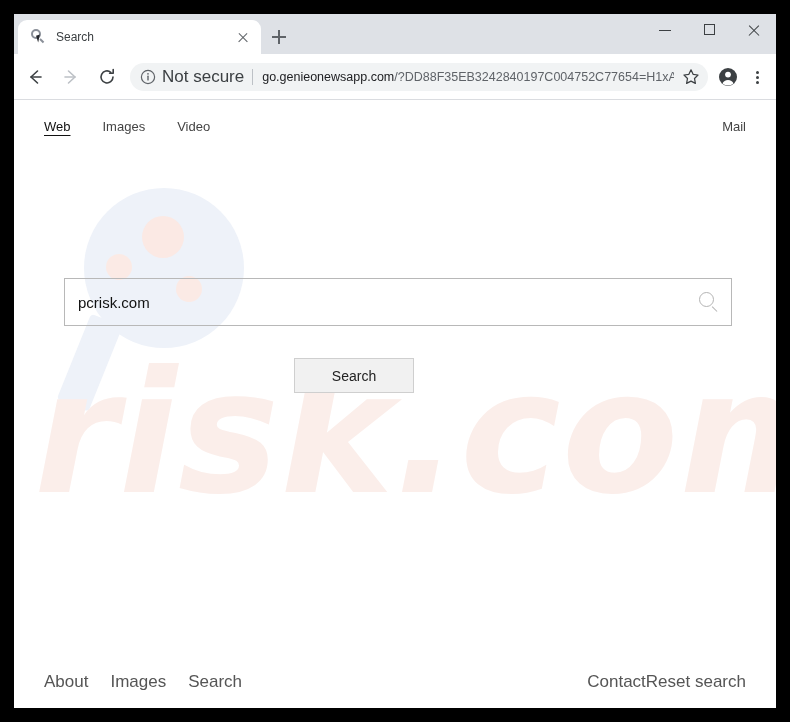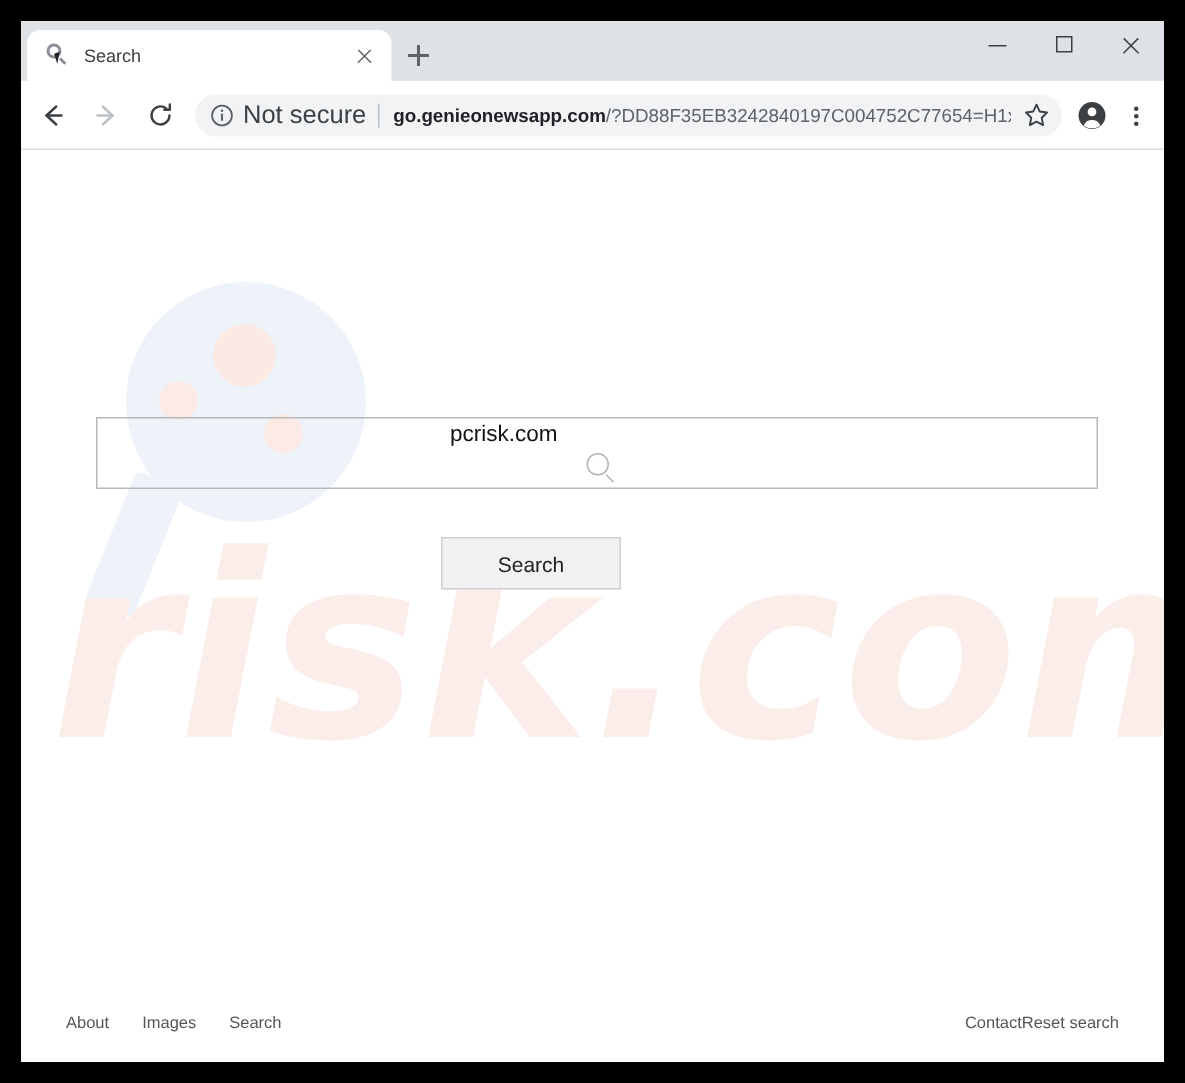--- a/index.html
+++ b/index.html
@@ -215,21 +215,21 @@
     margin-right: 9px;
     flex: 0 0 1px;
   }
   .url-text {
     font-size: 12.5px;
     color: #202124;
     white-space: nowrap;
     overflow: hidden;
     flex: 1 1 auto;
   }
-  .url-text .url-host { color: #202124; font-weight: bold; }
+  .url-text .url-host { color: #202124; }
   .url-text .url-path { color: #5f6368; }
   .star-btn {
     width: 26px; height: 26px;
     flex: 0 0 26px;
     position: relative;
     margin-left: 4px;
   }
   .tb-icon {
     width: 28px; height: 28px;
     flex: 0 0 28px;
@@ -385,21 +385,20 @@
   }
   .search-box {
     width: 668px;
     height: 48px;
     background: transparent;
     border: 1px solid #b8b8b8;
     box-sizing: border-box;
     display: flex;
     align-items: center;
     padding: 0 10px 0 13px;
-    flex-direction: column;
   }
   .search-input {
     flex: 1 1 auto;
     border: none;
     outline: none;
     background: transparent;
     font-family: "Liberation Sans", sans-serif;
     font-size: 15px;
     color: #111111;
     height: 100%;
@@ -449,21 +448,21 @@
     width: 762px;
     height: 24px;
     display: flex;
     align-items: center;
     padding: 0 30px;
     box-sizing: border-box;
   }
   .footer-left { display: flex; gap: 22px; }
   .footer-right { display: flex; margin-left: auto; }
   .footer-link {
-    font-size: 11px;
+    font-size: 17px;
     color: #555555;
     white-space: nowrap;
   }
 </style>
 </head>
 <body>
 
 <div class="window-frame">
 
   <div class="browser-window">
@@ -555,20 +554,30 @@
         <div class="wm-logo">
           <span class="handle"></span>
           <span class="lens"></span>
           <span class="dot1"></span>
           <span class="dot2"></span>
           <span class="dot3"></span>
         </div>
         <div class="wm-risk">risk.com</div>
       </div>
 
+      <div class="top-nav">
+        <div class="nav-left">
+          <span class="nav-link active">Web</span>
+          <span class="nav-link">Images</span>
+          <span class="nav-link">Video</span>
+        </div>
+        <div class="nav-right">
+          <span class="nav-link">Mail</span>
+        </div>
+      </div>
 
       <div class="search-wrap">
         <div class="search-box">
           <input class="search-input" type="text" value="pcrisk.com" style="">
           <span class="search-mag">
             <span class="ring"></span>
             <span class="hdl"></span>
           </span>
         </div>
       </div>

